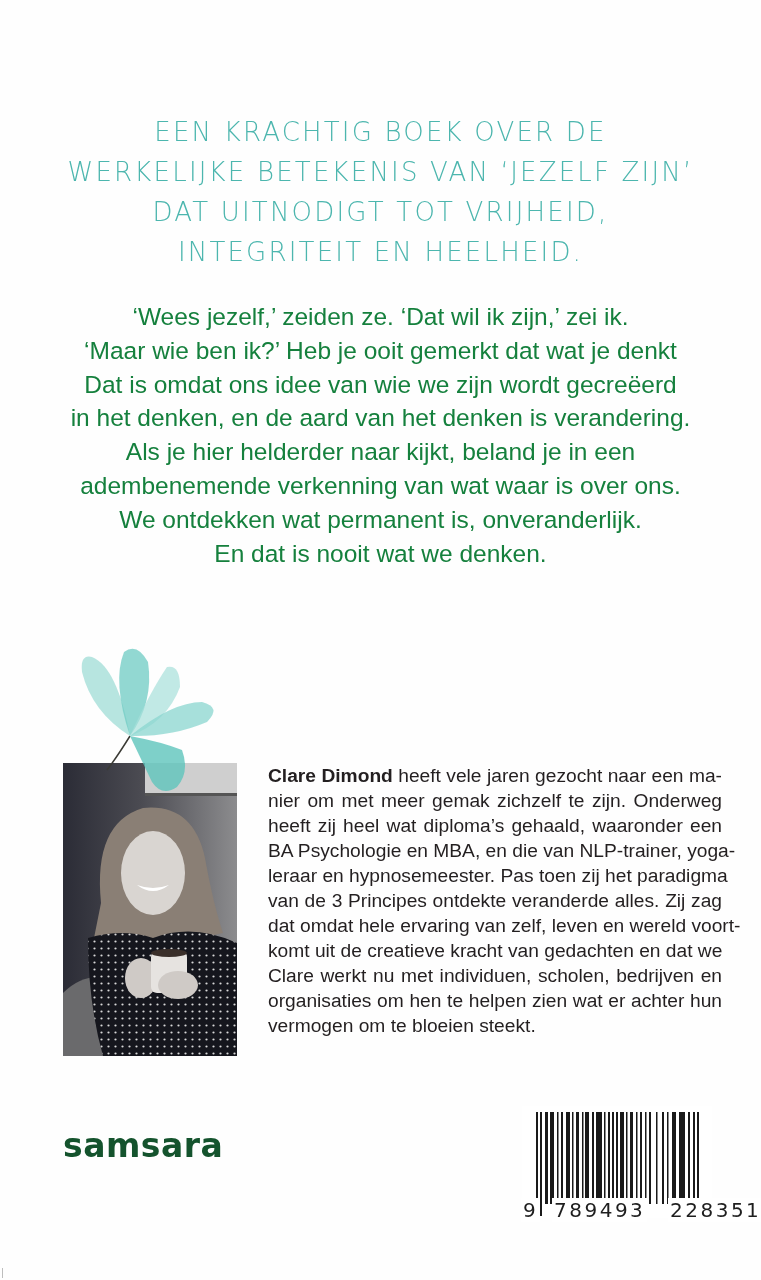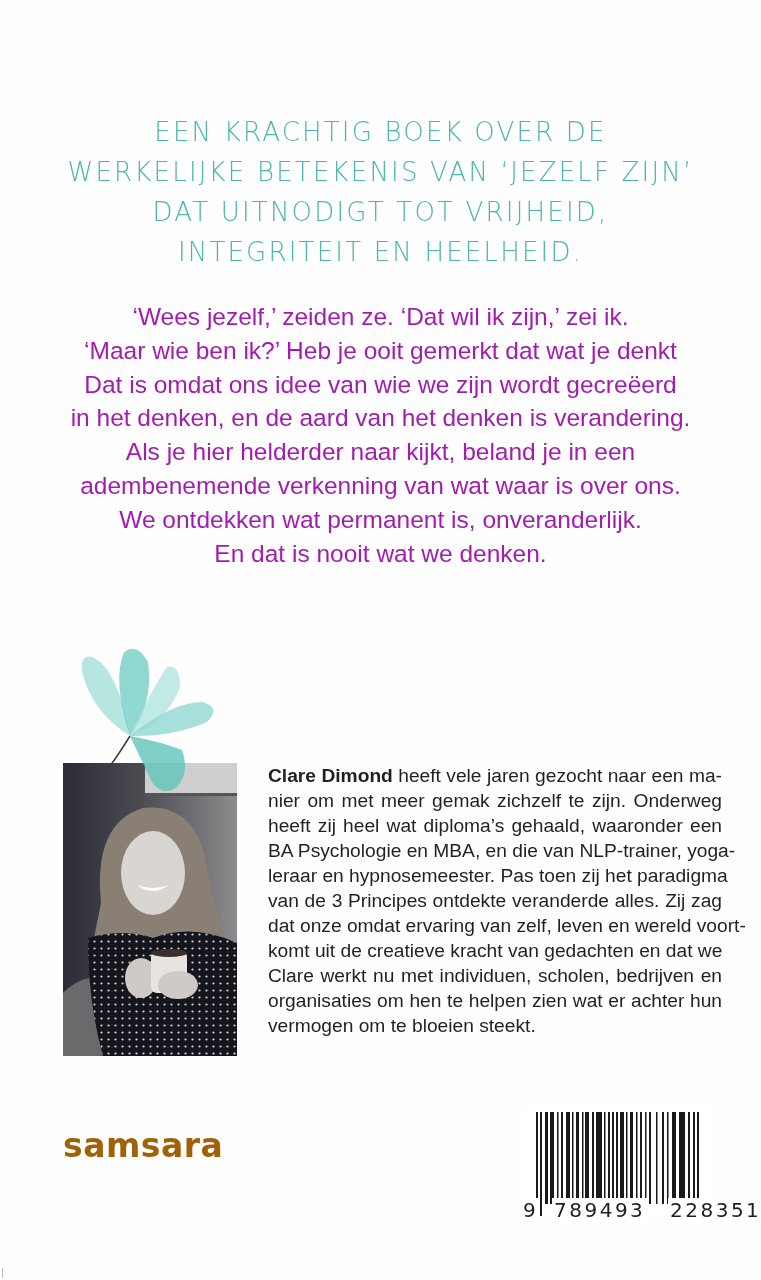--- a/index.html
+++ b/index.html
@@ -27,21 +27,21 @@
     }
     .tagline .line { display: block; white-space: nowrap; }
     .blurb {
       position: absolute;
       left: 40px; width: 681px;
       top: 300px;
       text-align: center;
       font-family: "Liberation Sans", sans-serif;
       font-size: 24.5px;
       line-height: 33.8px;
-      color: #a21caf;
+      color: #15803d;
     }
     .blurb .line { display: block; white-space: nowrap; }
     .flower {
       position: absolute;
       left: 62px; top: 642px;
       width: 170px; height: 160px;
       z-index: 3;
     }
     .photo {
       position: absolute;
@@ -72,21 +72,21 @@
     }
     .bio .line.last { text-align-last: left; }
     .bio .author { font-weight: bold; }
     .publisher {
       position: absolute;
       left: 63px; top: 1126px;
       font-family: "DejaVu Sans", sans-serif;
       font-weight: bold;
       font-size: 33px;
       letter-spacing: 0.5px;
-      color: #a16207;
+      color: #14532d;
     }
     .barcode {
       position: absolute;
       left: 522px; top: 1106px;
       width: 190px; height: 112px;
       background: #ffffff;
     }
     .barcode-digits {
       position: absolute;
       top: 1198px;
@@ -175,21 +175,21 @@
     </svg>
   </div>
 
   <div class="bio">
     <span class="line"><span class="author">Clare Dimond</span><span> heeft vele jaren gezocht naar een ma-</span></span>
     <span class="line">nier om met meer gemak zichzelf te zijn. Onderweg</span>
     <span class="line">heeft zij heel wat diploma’s gehaald, waaronder een</span>
     <span class="line">BA Psychologie en MBA, en die van NLP-trainer, yoga-</span>
     <span class="line">leraar en hypnosemeester. Pas toen zij het paradigma</span>
     <span class="line">van de 3 Principes ontdekte veranderde alles. Zij zag</span>
-    <span class="line">dat onze omdat ervaring van zelf, leven en wereld voort-</span>
+    <span class="line">dat omdat hele ervaring van zelf, leven en wereld voort-</span>
     <span class="line">komt uit de creatieve kracht van gedachten en dat we</span>
     <span class="line">Clare werkt nu met individuen, scholen, bedrijven en</span>
     <span class="line">organisaties om hen te helpen zien wat er achter hun</span>
     <span class="line last">vermogen om te bloeien steekt.</span>
   </div>
 
   <div class="publisher">samsara</div>
 
   <div class="barcode">
     <svg width="190" height="112" viewBox="0 0 190 112">

